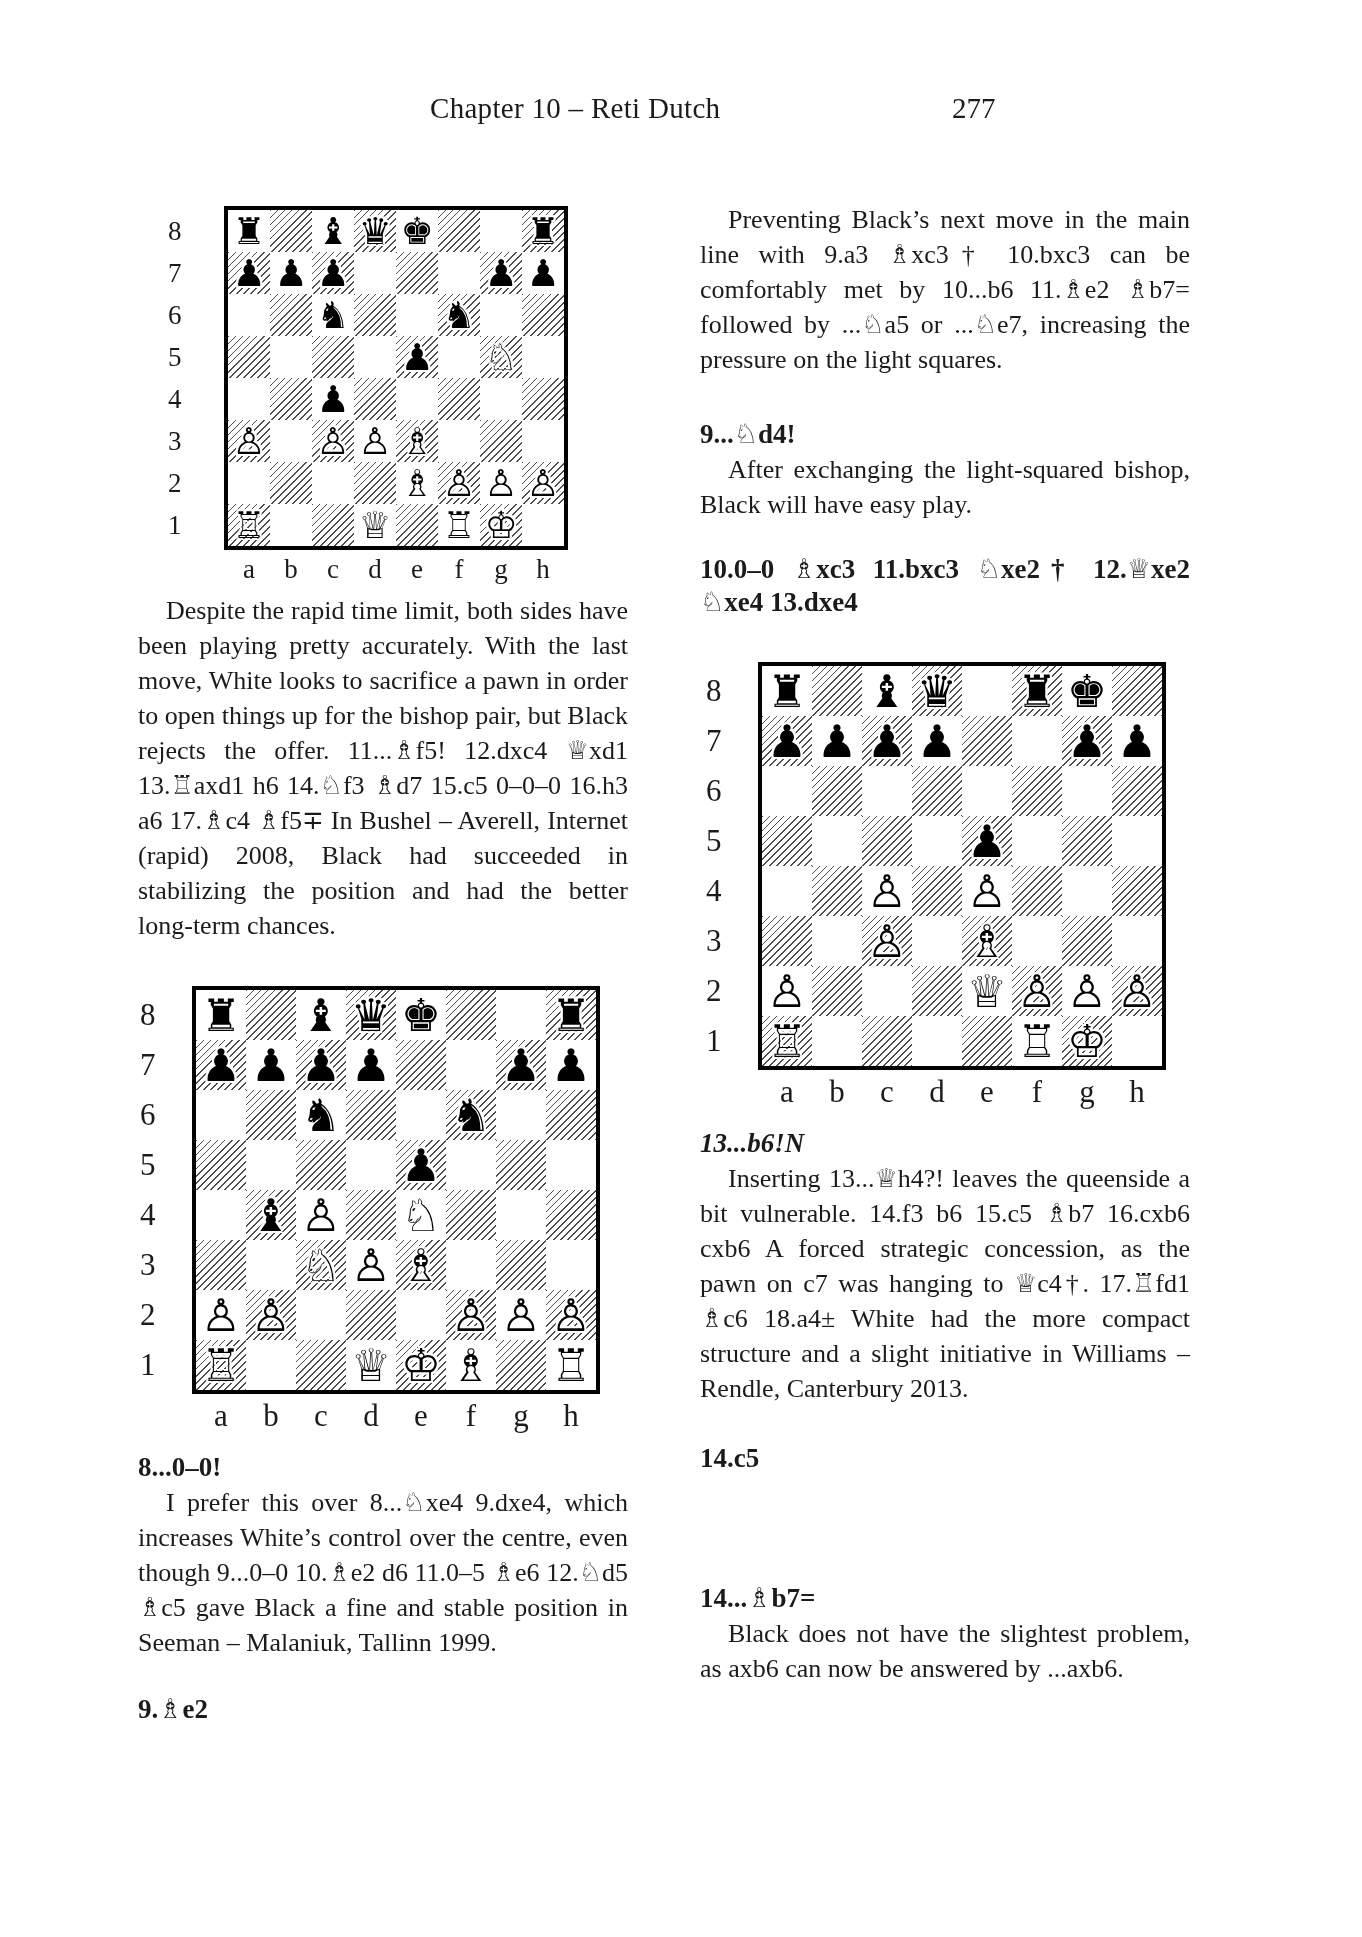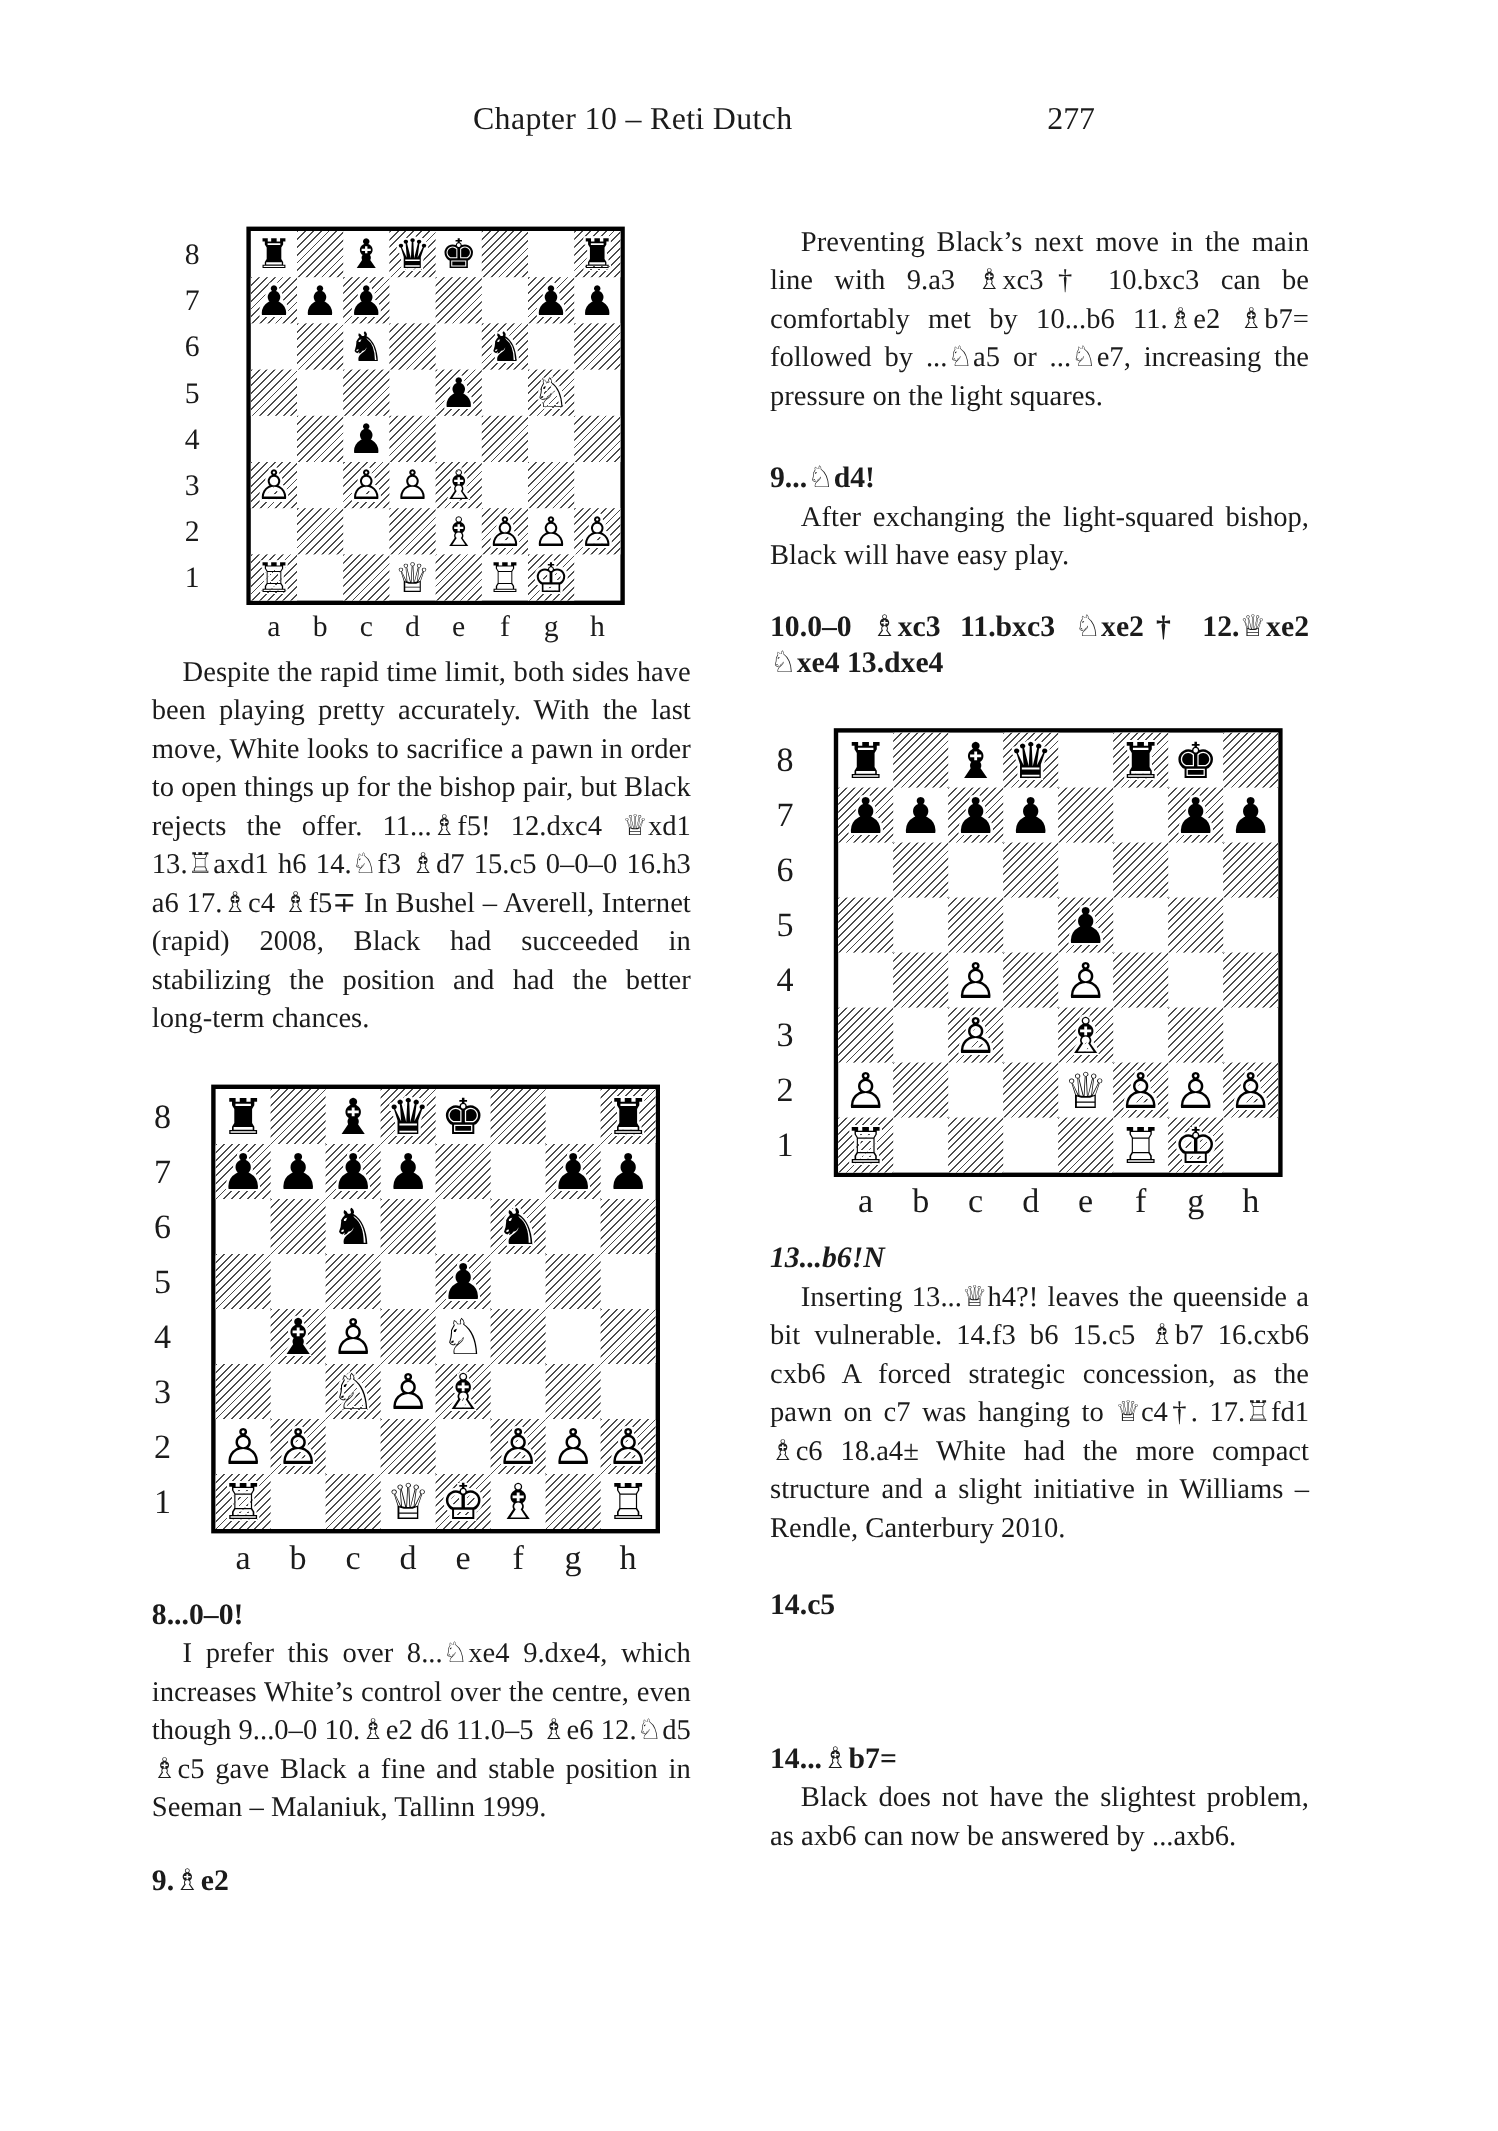--- a/index.html
+++ b/index.html
@@ -506,21 +506,21 @@
         <div class="flab">d</div>
         <div class="flab">e</div>
         <div class="flab">f</div>
         <div class="flab">g</div>
         <div class="flab">h</div>
       </div>
   </div>
 
   <h3 class="abs heading" style="left:700px; top:1126px;font-style:italic;">13...b6!N</h3>
 
-  <p class="abs para" style="left:700px; top:1161px;">Inserting 13...♕h4?! leaves the queenside a bit vulnerable. 14.f3 b6 15.c5 ♗b7 16.cxb6 cxb6 A forced strategic concession, as the pawn on c7 was hanging to ♕c4†. 17.♖fd1 ♗c6 18.a4± White had the more compact structure and a slight initiative in Williams – Rendle, Canterbury 2010.</p>
+  <p class="abs para" style="left:700px; top:1161px;">Inserting 13...♕h4?! leaves the queenside a bit vulnerable. 14.f3 b6 15.c5 ♗b7 16.cxb6 cxb6 A forced strategic concession, as the pawn on c7 was hanging to ♕c4†. 17.♖fd1 ♗c6 18.a4± White had the more compact structure and a slight initiative in Williams – Rendle, Canterbury 2013.</p>
 
   <h3 class="abs heading" style="left:700px; top:1441px;">14.c5</h3>
 
 
   <h3 class="abs heading" style="left:700px; top:1581px;">14...♗b7=</h3>
 
   <p class="abs para" style="left:700px; top:1616px;">Black does not have the slightest problem, as axb6 can now be answered by ...axb6.</p>
 
 </div>
 

